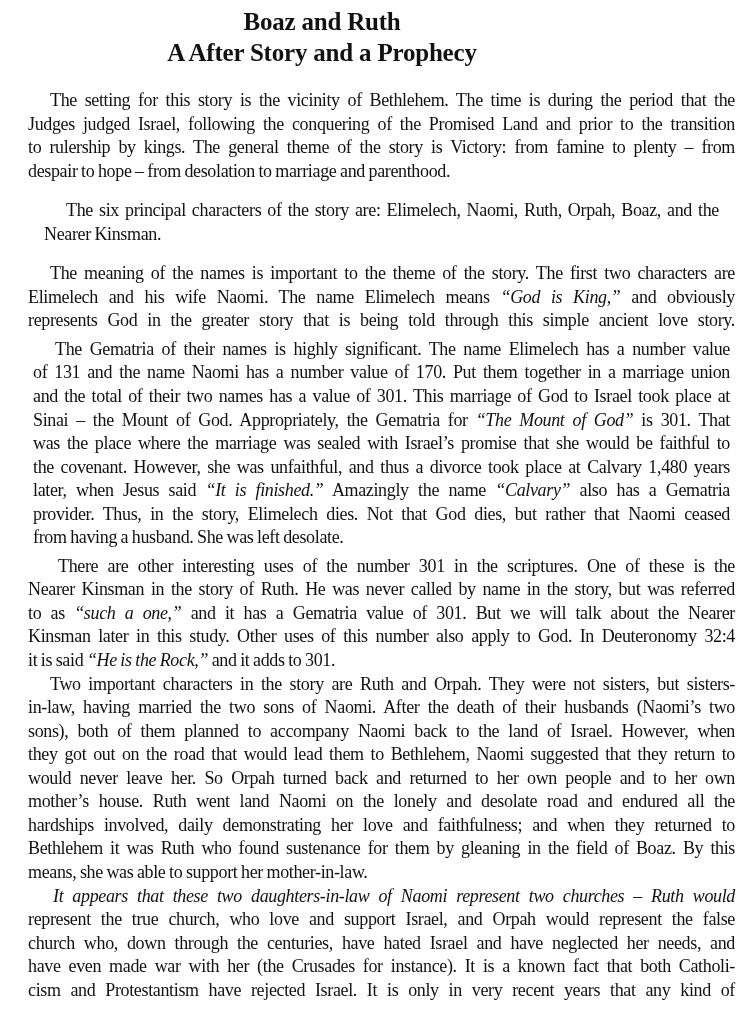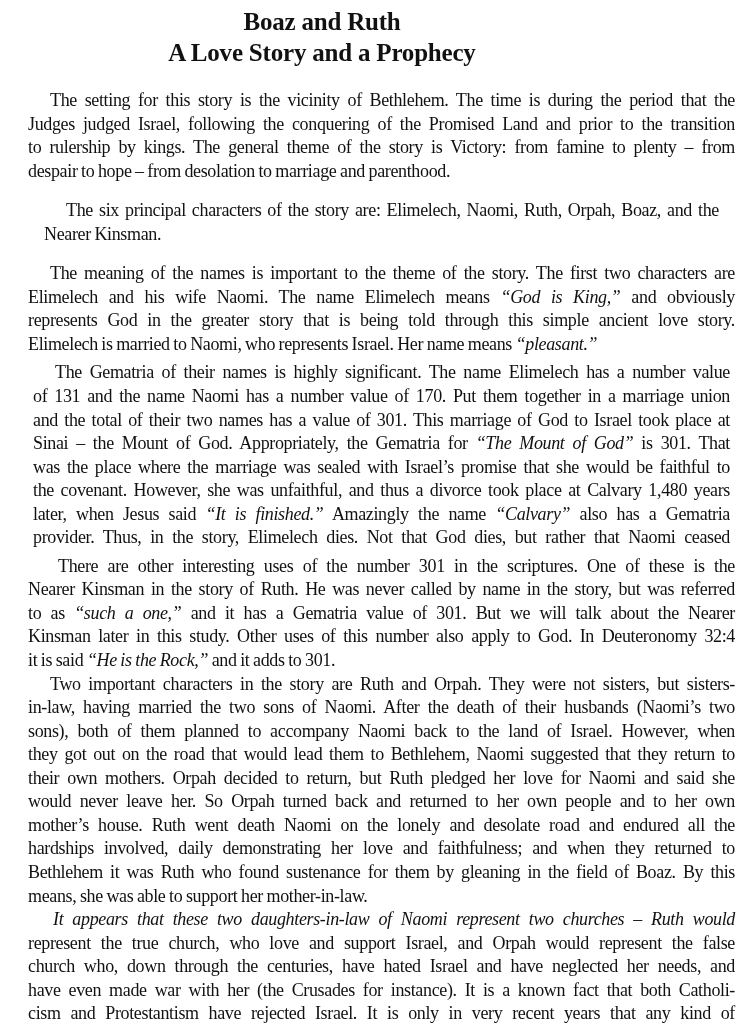--- a/index.html
+++ b/index.html
@@ -27,70 +27,69 @@
   .line.ind { padding-left: 22px; }
   .line.ind2 { padding-left: 30px; }
   .line.ind3 { padding-left: 25px; font-style: italic; }
   em { font-style: italic; }
 </style>
 </head>
 <body>
 
 <div>
   <h1 class="title t1" style="margin:0">Boaz and Ruth</h1>
-  <h2 class="title t2" style="margin:0">A Love Story and a Prophecy</h2>
+  <h2 class="title t2" style="margin:0">A After Story and a Prophecy</h2>
 
   <div class="body">
 
     <p style="margin:0">
       <span class="line ind">The setting for this story is the vicinity of Bethlehem. The time is during the period that the</span>
       <span class="line">Judges judged Israel, following the conquering of the Promised Land and prior to the transition</span>
       <span class="line">to rulership by kings. The general theme of the story is Victory: from famine to plenty – from</span>
       <span class="line last">despair to hope – from desolation to marriage and parenthood.</span>
     </p>
 
     <p style="margin:16px">
       <span class="line ind">The six principal characters of the story are: Elimelech, Naomi, Ruth, Orpah, Boaz, and the</span>
       <span class="line last">Nearer Kinsman.</span>
     </p>
 
     <p style="margin:0">
       <span class="line ind">The meaning of the names is important to the theme of the story. The first two characters are</span>
       <span class="line"><span>Elimelech and his wife Naomi. The name Elimelech means</span> <em>“God is King,”</em> <span>and obviously</span></span>
       <span class="line">represents God in the greater story that is being told through this simple ancient love story.</span>
-      <span class="line last"><span>Elimelech is married to Naomi, who represents Israel. Her name means</span> <em>“pleasant.”</em></span>
     </p>
 
     <p style="margin:5px">
       <span class="line ind">The Gematria of their names is highly significant. The name Elimelech has a number value</span>
       <span class="line">of 131 and the name Naomi has a number value of 170. Put them together in a marriage union</span>
       <span class="line">and the total of their two names has a value of 301. This marriage of God to Israel took place at</span>
       <span class="line"><span>Sinai – the Mount of God. Appropriately, the Gematria for</span> <em>“The Mount of God”</em> <span>is 301. That</span></span>
       <span class="line">was the place where the marriage was sealed with Israel’s promise that she would be faithful to</span>
       <span class="line">the covenant. However, she was unfaithful, and thus a divorce took place at Calvary 1,480 years</span>
       <span class="line"><span>later, when Jesus said</span> <em>“It is finished.”</em> <span>Amazingly the name</span> <em>“Calvary”</em> <span>also has a Gematria</span></span>
       <span class="line">provider. Thus, in the story, Elimelech dies. Not that God dies, but rather that Naomi ceased</span>
+      <span class="line last">from having a husband. She was left desolate.</span>
     </p>
 
     <p style="margin:0">
       <span class="line ind2">There are other interesting uses of the number 301 in the scriptures. One of these is the</span>
       <span class="line">Nearer Kinsman in the story of Ruth. He was never called by name in the story, but was referred</span>
       <span class="line"><span>to as</span> <em>“such a one,”</em> <span>and it has a Gematria value of 301. But we will talk about the Nearer</span></span>
       <span class="line">Kinsman later in this study. Other uses of this number also apply to God. In Deuteronomy 32:4</span>
       <span class="line last"><span>it is said</span> <em>“He is the Rock,”</em> <span>and it adds to 301.</span></span>
     </p>
 
     <p style="margin:0">
       <span class="line ind">Two important characters in the story are Ruth and Orpah. They were not sisters, but sisters-</span>
       <span class="line">in-law, having married the two sons of Naomi. After the death of their husbands (Naomi’s two</span>
       <span class="line">sons), both of them planned to accompany Naomi back to the land of Israel. However, when</span>
       <span class="line">they got out on the road that would lead them to Bethlehem, Naomi suggested that they return to</span>
-      <span class="line">their own mothers. Orpah decided to return, but Ruth pledged her love for Naomi and said she</span>
       <span class="line">would never leave her. So Orpah turned back and returned to her own people and to her own</span>
-      <span class="line">mother’s house. Ruth went death Naomi on the lonely and desolate road and endured all the</span>
+      <span class="line">mother’s house. Ruth went land Naomi on the lonely and desolate road and endured all the</span>
       <span class="line">hardships involved, daily demonstrating her love and faithfulness; and when they returned to</span>
       <span class="line">Bethlehem it was Ruth who found sustenance for them by gleaning in the field of Boaz. By this</span>
       <span class="line last">means, she was able to support her mother-in-law.</span>
     </p>
 
     <p style="margin:0">
       <span class="line ind3">It appears that these two daughters-in-law of Naomi represent two churches – Ruth would</span>
       <span class="line">represent the true church, who love and support Israel, and Orpah would represent the false</span>
       <span class="line">church who, down through the centuries, have hated Israel and have neglected her needs, and</span>
       <span class="line">have even made war with her (the Crusades for instance). It is a known fact that both Catholi-</span>

